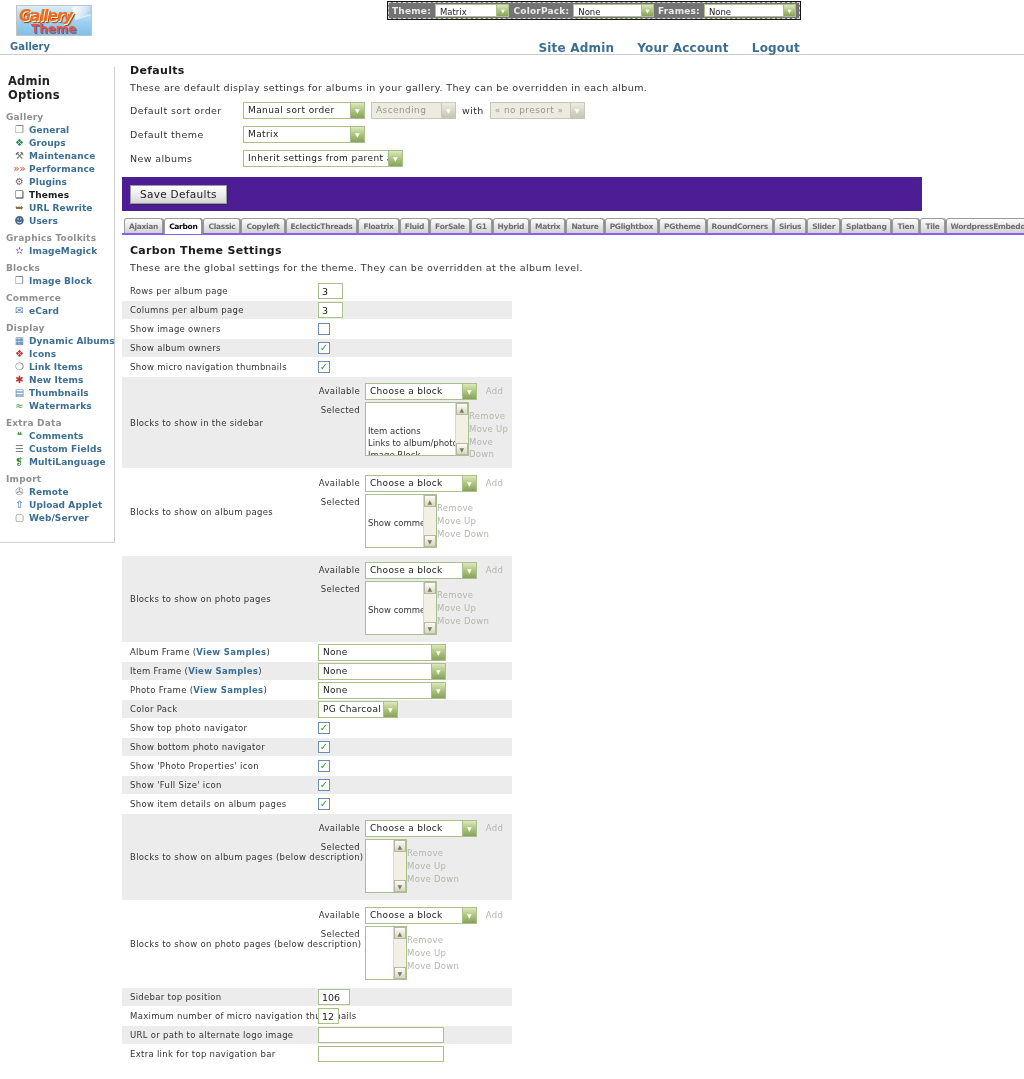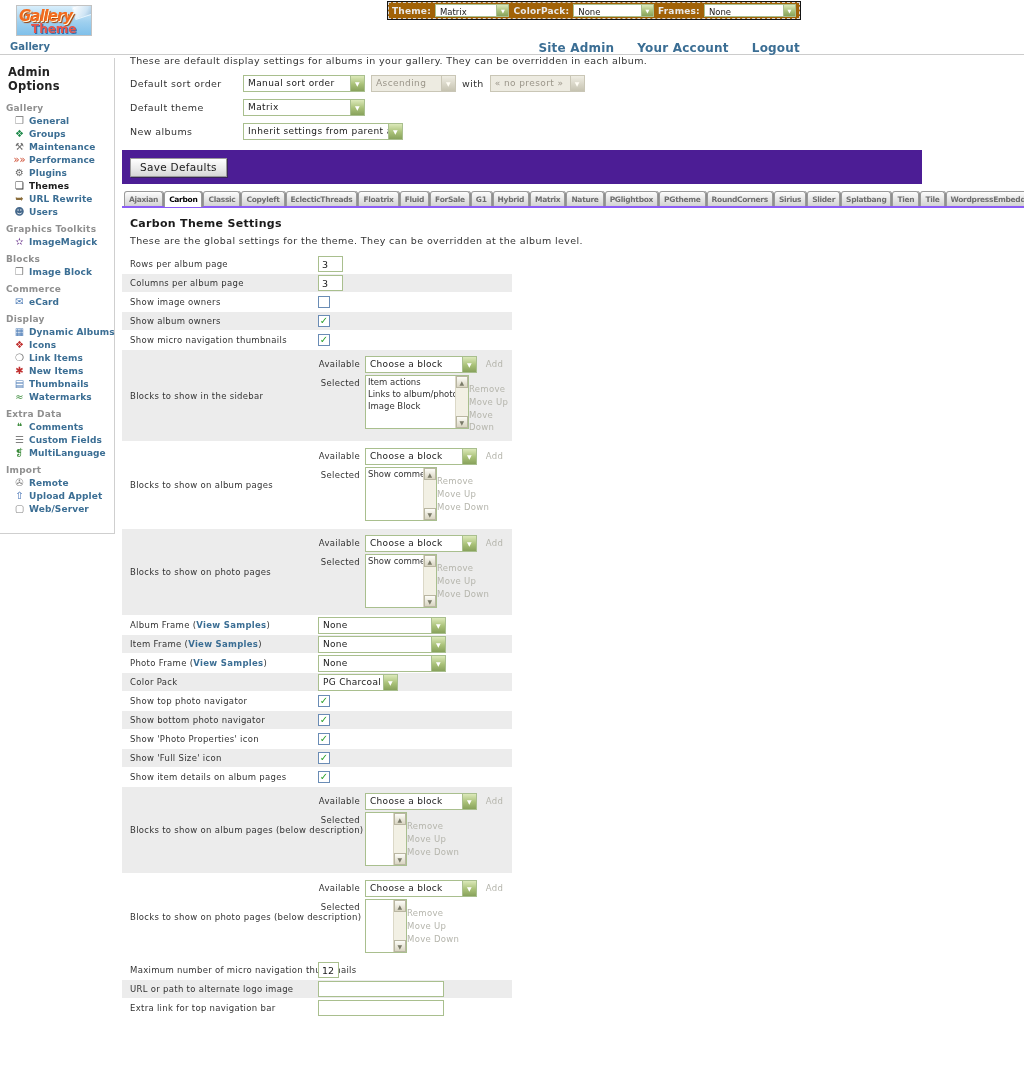--- a/index.html
+++ b/index.html
@@ -10,21 +10,21 @@
   .logo { position:absolute; left:16px; top:5px; width:76px; height:31px;
           background:linear-gradient(180deg,#d8eefb 0%,#9fd0ef 55%,#7fc0ea 100%);
           border:1px solid #c2c2c2; overflow:hidden; }
   .logo .g1 { position:absolute; left:2px; top:1px; font-weight:bold; font-style:italic; font-size:15px;
               color:#f26a1d; text-shadow:1px 1px 0 #fff8e0, 2px 2px 1px #9c3c00; letter-spacing:-1px; }
   .logo .g2 { position:absolute; left:14px; top:16px; font-weight:bold; font-size:12px; color:#e8544a;
               text-shadow:1px 1px 0 #2e6fb0; letter-spacing:0; }
   .logo .photo-corner { position:absolute; right:-4px; top:-3px; width:22px; height:14px;
               background:linear-gradient(135deg,#ffffff 0%,#cfe5f5 60%,#8fb8d8 100%);
               border:1px solid #e8f4fc; transform:rotate(-18deg); }
-  .theme-bar { position:absolute; left:388px; top:2px; width:412px; height:17px; background:#a16207;
+  .theme-bar { position:absolute; left:388px; top:2px; width:412px; height:17px; background:#737373;
                border:1px dashed #d8d8d8; outline:1px solid #141414; display:flex; align-items:center;
                gap:4px; padding:0 3px; }
   .tb-label { color:#e9e9e9; font-weight:bold; font-size:9px; letter-spacing:0.2px; white-space:nowrap; }
 
   
   .crumb { position:relative; border-bottom:1px solid #cccccc; padding:3px 10px 4px; font-size:10px;
            font-weight:bold; color:#3b6e94; height:17px; }
   .user-links { position:absolute; right:224px; top:3px; display:flex; gap:15px; }
   .user-links span { color:#3b6e94; font-weight:bold; font-size:12px; letter-spacing:0.2px;padding-left:8px; }
 
@@ -104,21 +104,21 @@
   .cb .mark { display:none; color:#2ba12b; font-weight:bold; font-size:10px; line-height:10px; }
   .cb.on .mark { display:block; }
 
   
   .tin { height:16px; border:1px solid #a9bf8e; font-size:9.5px; padding:1px 3px;
          font-family:"DejaVu Sans", sans-serif; color:#1a1a1a; background:#fff; }
   .iw25 { width:25px; } .iw21 { width:21px; } .iw32 { width:32px; } .iw126 { width:126px; }
 
   
   .lb { display:flex; align-items:stretch; border:1px solid #a9bf8e; background:#fff; height:54px; }
-  .lb-items { flex:1; overflow:hidden; font-size:8.5px; padding:1px 2px; letter-spacing:0; }
+  .lb-items { flex:1; overflow:hidden; font-size:8.5px; padding:1px 2px; letter-spacing:0;margin-top:22px; }
   .lb-item { line-height:1.4; white-space:nowrap; cursor:pointer; }
   .lbsb { width:13px; flex:none; background:#f2f0e4; border-left:1px solid #dbd8c7; display:flex;
           flex-direction:column; justify-content:space-between; }
   .lbsb .b { height:12px; font-size:6px; color:#7a7a68; text-align:center; line-height:11px;
              background:linear-gradient(#fdfdf8,#d9d5c2); border:1px solid #b9b6a2; cursor:pointer; }
   .lbw104 { width:104px; } .lbw72 { width:72px; } .lbw42 { width:42px; }
 </style>
 </head>
 <body>
 
@@ -257,20 +257,21 @@
         </div>
         <div class="sb-item">
           <span class="icon" style="color: rgb(128, 128, 128);">▢</span>
           <span class="lbl">Web/Server</span>
         </div>
       </div>
   </div>
 
   <div class="main">
 
+    <div class="sect-head">Defaults</div>
     <div class="sect-desc">These are default display settings for albums in your gallery. They can be overridden in each album.</div>
 
     <div class="def-row">
       <span class="dlabel">Default sort order</span>
       <span class="sel w122">
           <span class="stxt">Manual sort order</span>
           <span class="sarr">▼</span>
         </span>
       <span class="gap6"></span>
       <span class="sel dis w85">
@@ -583,20 +584,26 @@
                 </span>
               </span>
               <span class="bactions">
                 <span>Remove</span>
                 <span>Move Up</span>
                 <span>Move Down</span>
               </span>
             </div>
           </div>
         </div>
+        <div class="frow alt">
+          <div class="flabel">Sidebar top position</div>
+          <div class="fctrl">
+            <input class="tin iw32" type="text" value="106" style="">
+          </div>
+        </div>
         <div class="frow">
           <div class="flabel">Maximum number of micro navigation thumbnails</div>
           <div class="fctrl">
             <input class="tin iw21" type="text" value="12" style="">
           </div>
         </div>
         <div class="frow alt">
           <div class="flabel">URL or path to alternate logo image</div>
           <div class="fctrl">
             <input class="tin iw126" type="text" style="">

